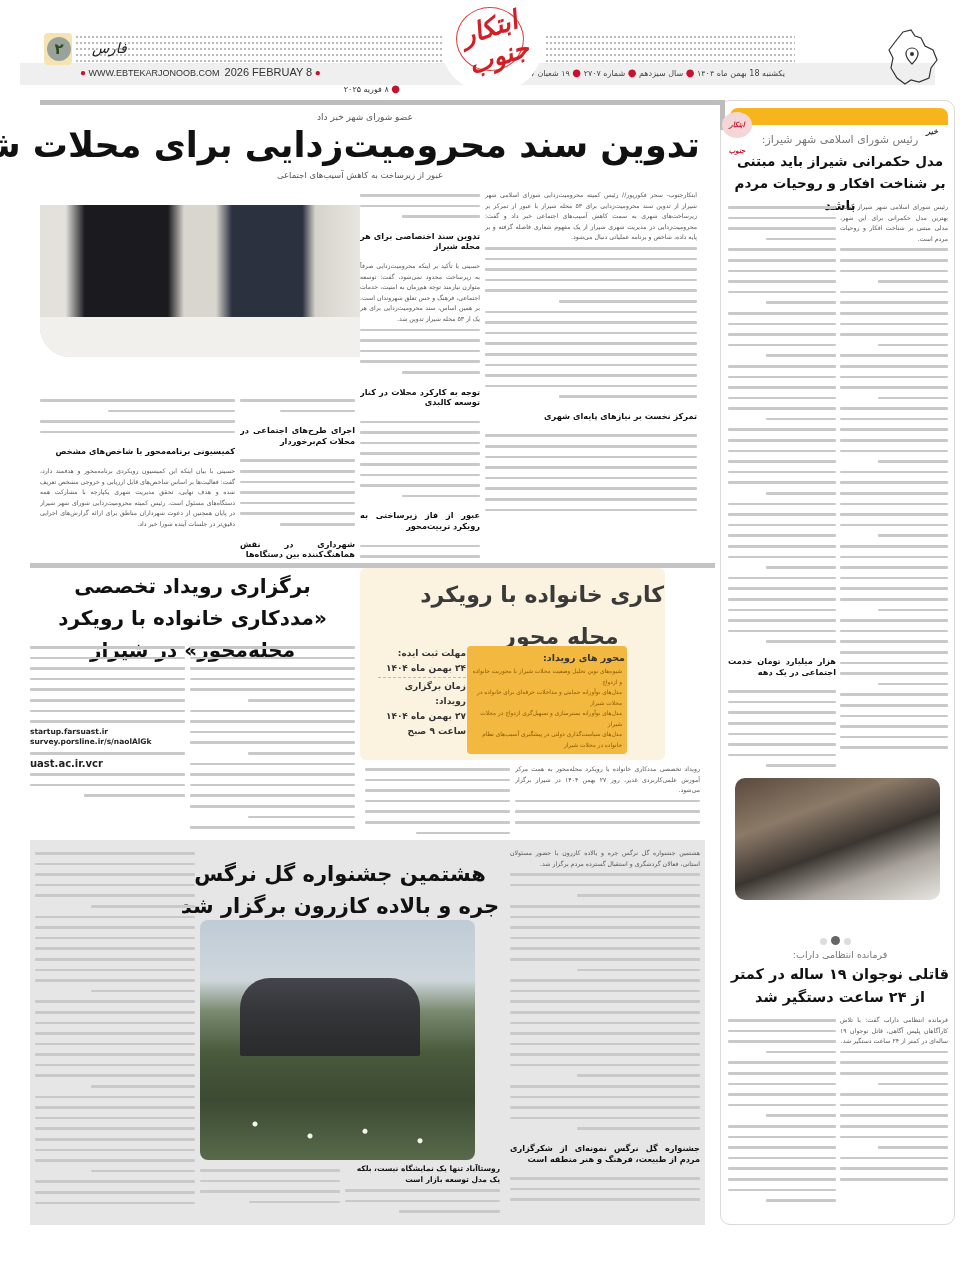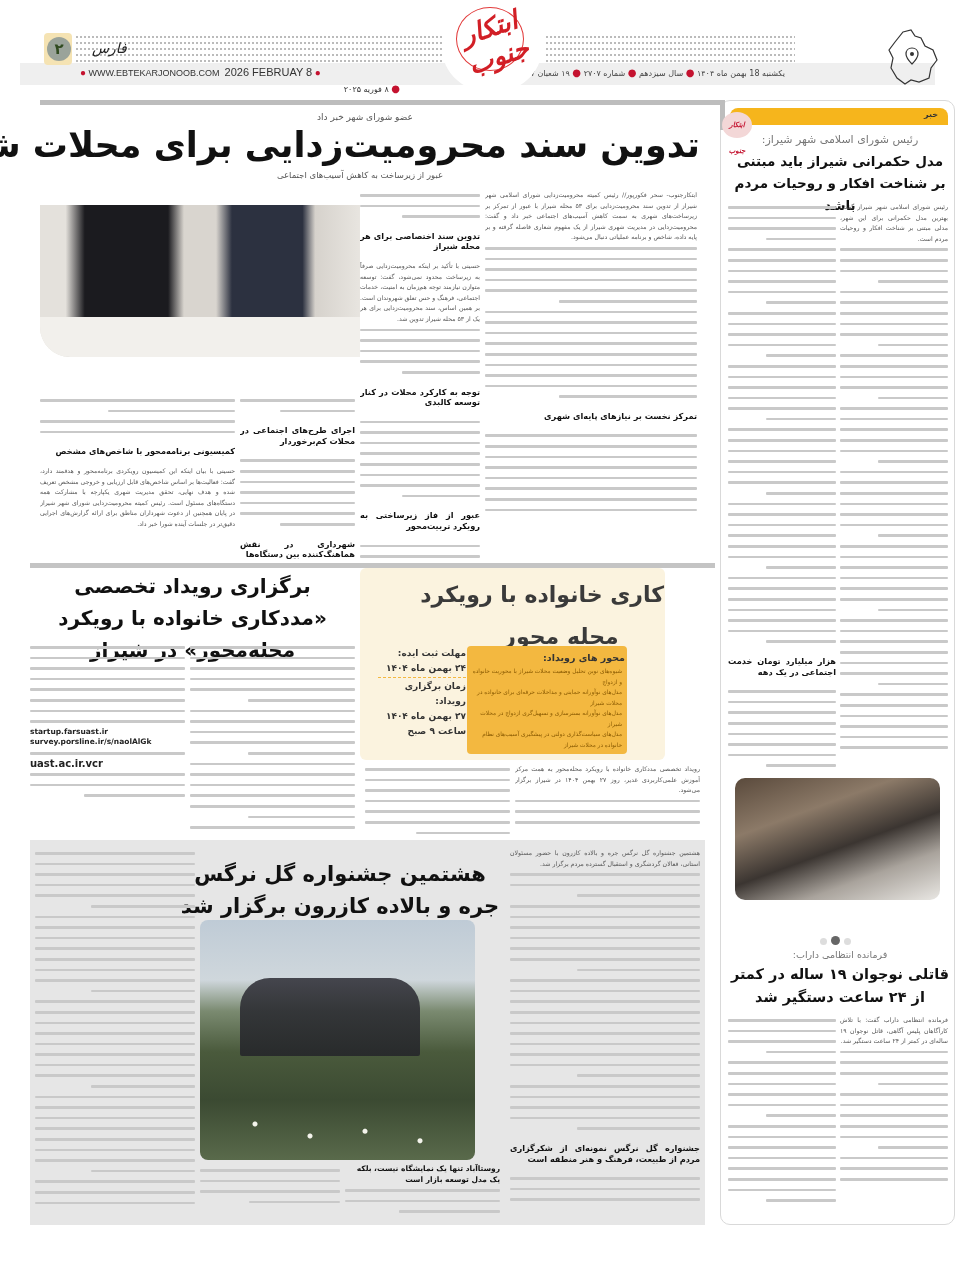--- a/index.html
+++ b/index.html
@@ -39,21 +39,21 @@
   .top-frame .grey-top { position: absolute; left: 10px; top: 0; width: 680px; height: 5px; background: #bdbdbd; }
   .top-frame .grey-side { position: absolute; left: 690px; top: 0; width: 5px; height: 30px; background: #bdbdbd; }
   .kicker { position: absolute; left: 240px; top: 112px; width: 250px; text-align: center; font-size: 9px; color: #555; direction: rtl; }
   .headline-main { position: absolute; left: 30px; top: 125px; width: 670px; text-align: center; font-size: 35px; font-weight: bold; color: #111; direction: rtl; white-space: nowrap; letter-spacing: -0.5px; }
   .subline { position: absolute; left: 180px; top: 170px; width: 360px; text-align: center; font-size: 8.5px; color: #555; direction: rtl; }
   .brand-tag { position: absolute; left: 722px; top: 112px; width: 30px; height: 26px; border-radius: 50%; background: #f3d7d7; color: #c4122f; font-size: 7px; font-style: italic; font-weight: bold; text-align: center; line-height: 26px; direction: rtl; }
 
   
   .sidebar { position: absolute; left: 720px; top: 100px; width: 235px; height: 1125px; border: 1px solid #d9d9d9; border-radius: 10px; background: #fff; }
   .sidebar-tab { position: absolute; left: 730px; top: 108px; width: 218px; height: 17px; background: #f6b51c; border-radius: 8px 8px 0 0; }
-  .sidebar-tab span { position: absolute; right: 10px; top: 2px; font-size: 8px; font-weight: bold; color: #333; direction: rtl; }
+  .sidebar-tab span { position: absolute; right: 10px; top: 19px; font-size: 8px; font-weight: bold; color: #333; direction: rtl; font-style: italic; }
   .side-kicker { position: absolute; left: 730px; top: 133px; width: 220px; text-align: center; font-size: 11px; color: #777; direction: rtl; }
   .side-head { position: absolute; left: 730px; top: 150px; width: 220px; text-align: center; font-size: 13.5px; font-weight: bold; color: #111; direction: rtl; line-height: 22px; }
   .side-photo { left: 735px; top: 778px; width: 205px; height: 122px; border-radius: 10px; background: linear-gradient(160deg,#5a4a3c 0%,#8c7a68 30%,#3b3531 55%,#a9a39c 75%,#e9e7e3 100%); }
   .dots { position: absolute; left: 818px; top: 930px; width: 40px; height: 10px; }
   .dots span { display: inline-block; width: 7px; height: 7px; border-radius: 50%; background: #ddd; margin: 0 2px; }
   .dots span.on { background: #666; width: 9px; height: 9px; }
   .side-kicker2 { position: absolute; left: 730px; top: 949px; width: 220px; text-align: center; font-size: 9.5px; color: #777; direction: rtl; }
   .side-head2 { position: absolute; left: 730px; top: 963px; width: 220px; text-align: center; font-size: 14.5px; font-weight: bold; color: #111; direction: rtl; line-height: 23px; }
 
   

